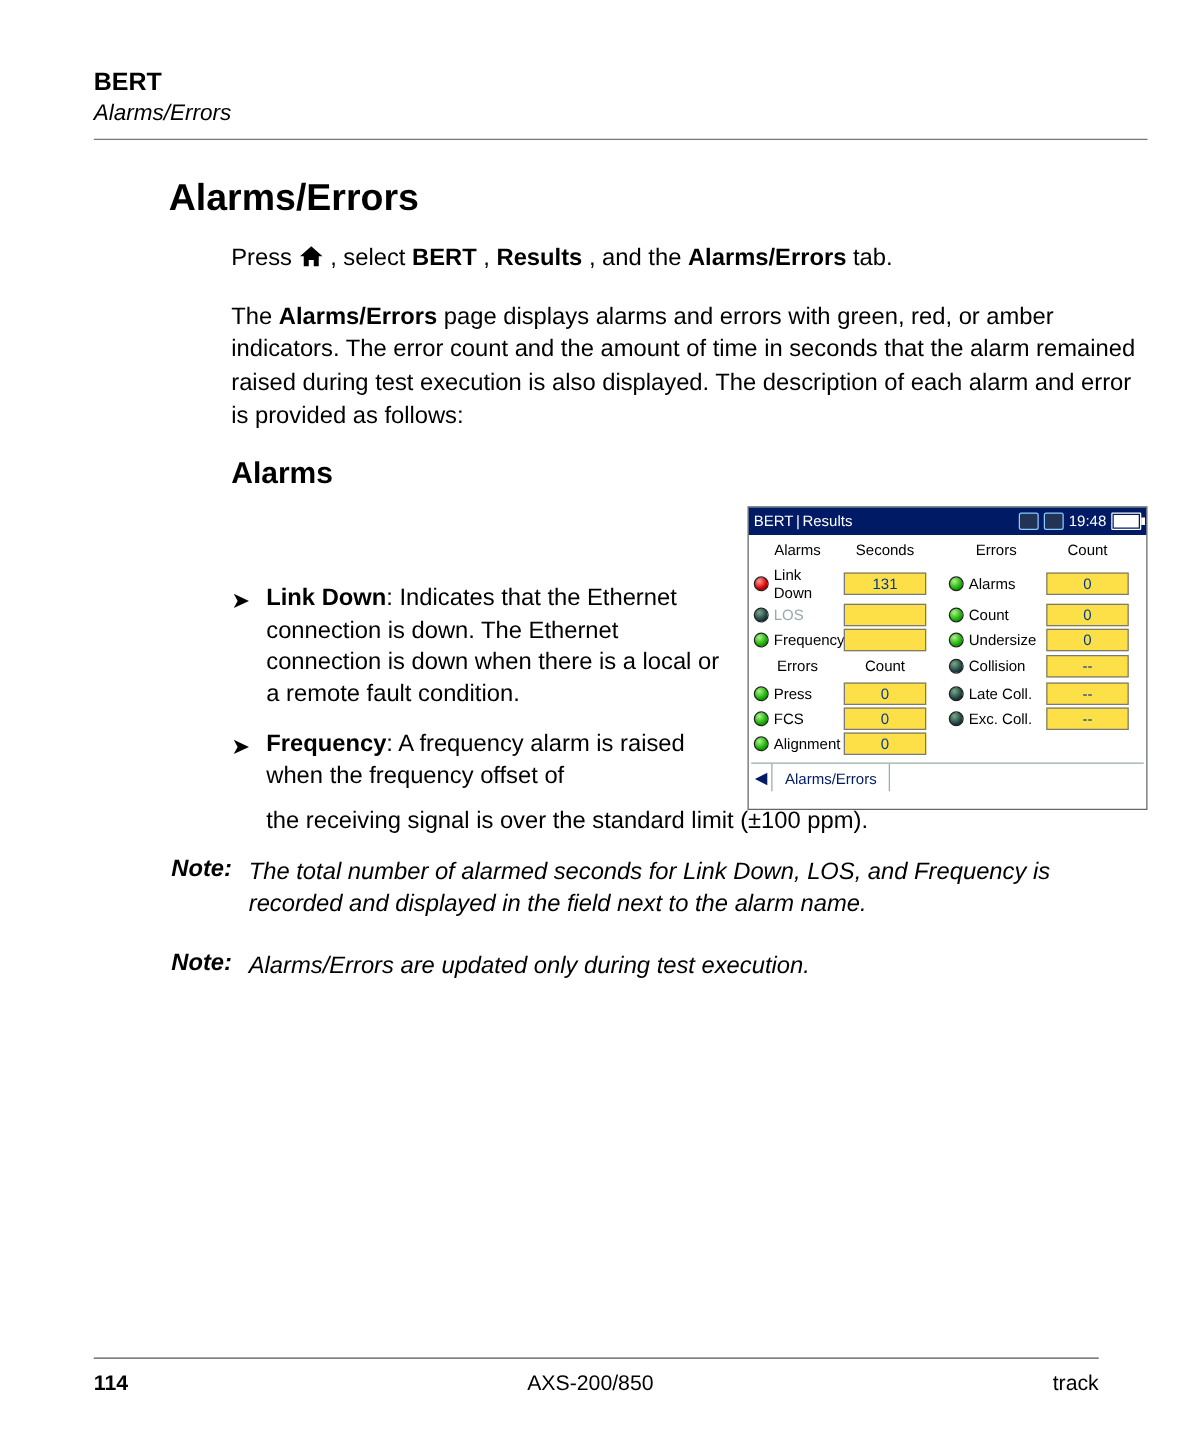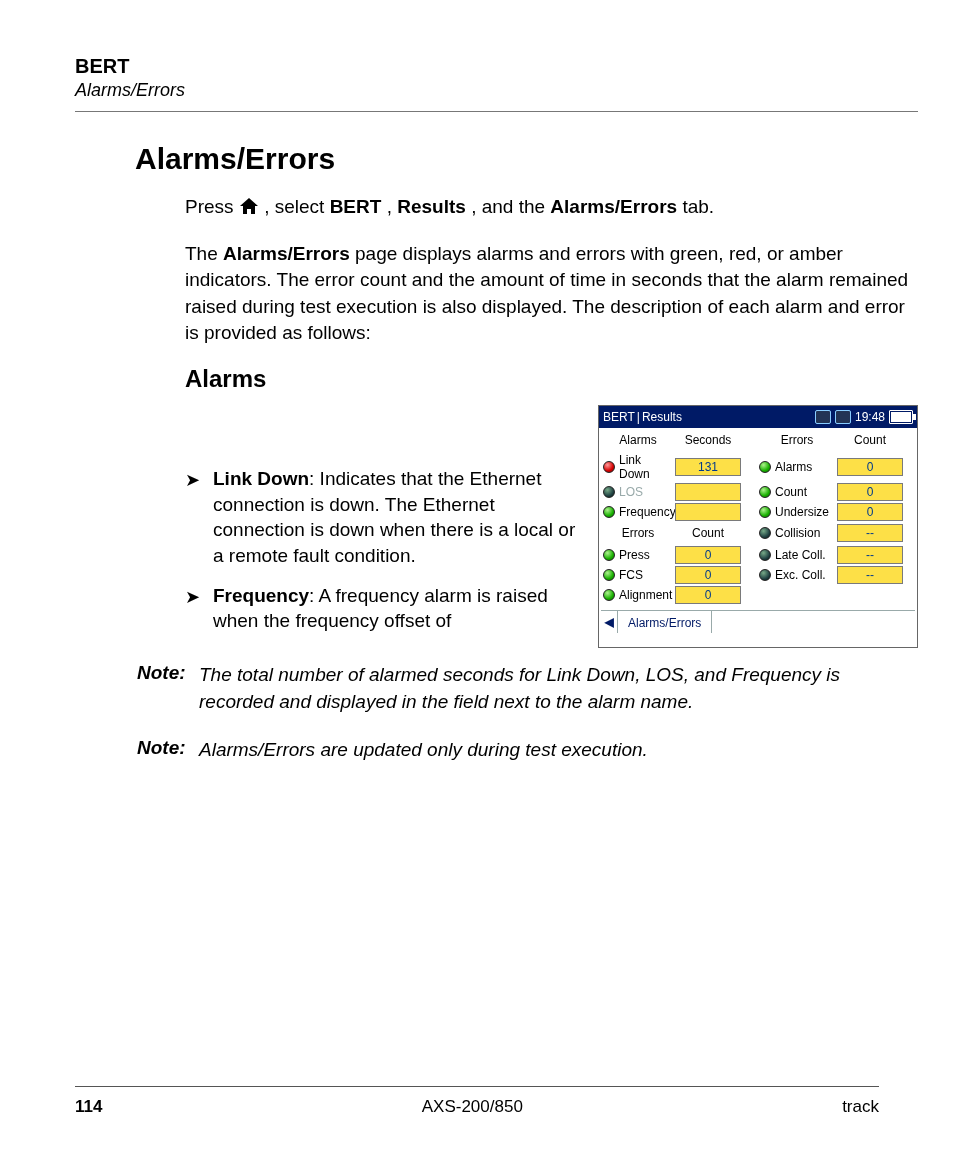--- a/index.html
+++ b/index.html
@@ -294,20 +294,23 @@
 
           <div class="dev-tabs">
             <div class="scroll-left">◀</div>
             <div class="tab">Alarms/Errors</div>
           </div>
         </div>
       </div>
     </div>
   </div>
 
+  <div class="body-text" style="margin-top:-4px;">
+    <div style="padding-left:28px;">the receiving signal is over the standard limit (±100 ppm).</div>
+  </div>
 
   <div class="note-row">
     <div class="note-label">Note:</div>
     <div class="note-text">The total number of alarmed seconds for Link Down, LOS, and Frequency is recorded and displayed in the field next to the alarm name.</div>
   </div>
   <div class="note-row" style="margin-top:22px;">
     <div class="note-label">Note:</div>
     <div class="note-text">Alarms/Errors are updated only during test execution.</div>
   </div>
 

